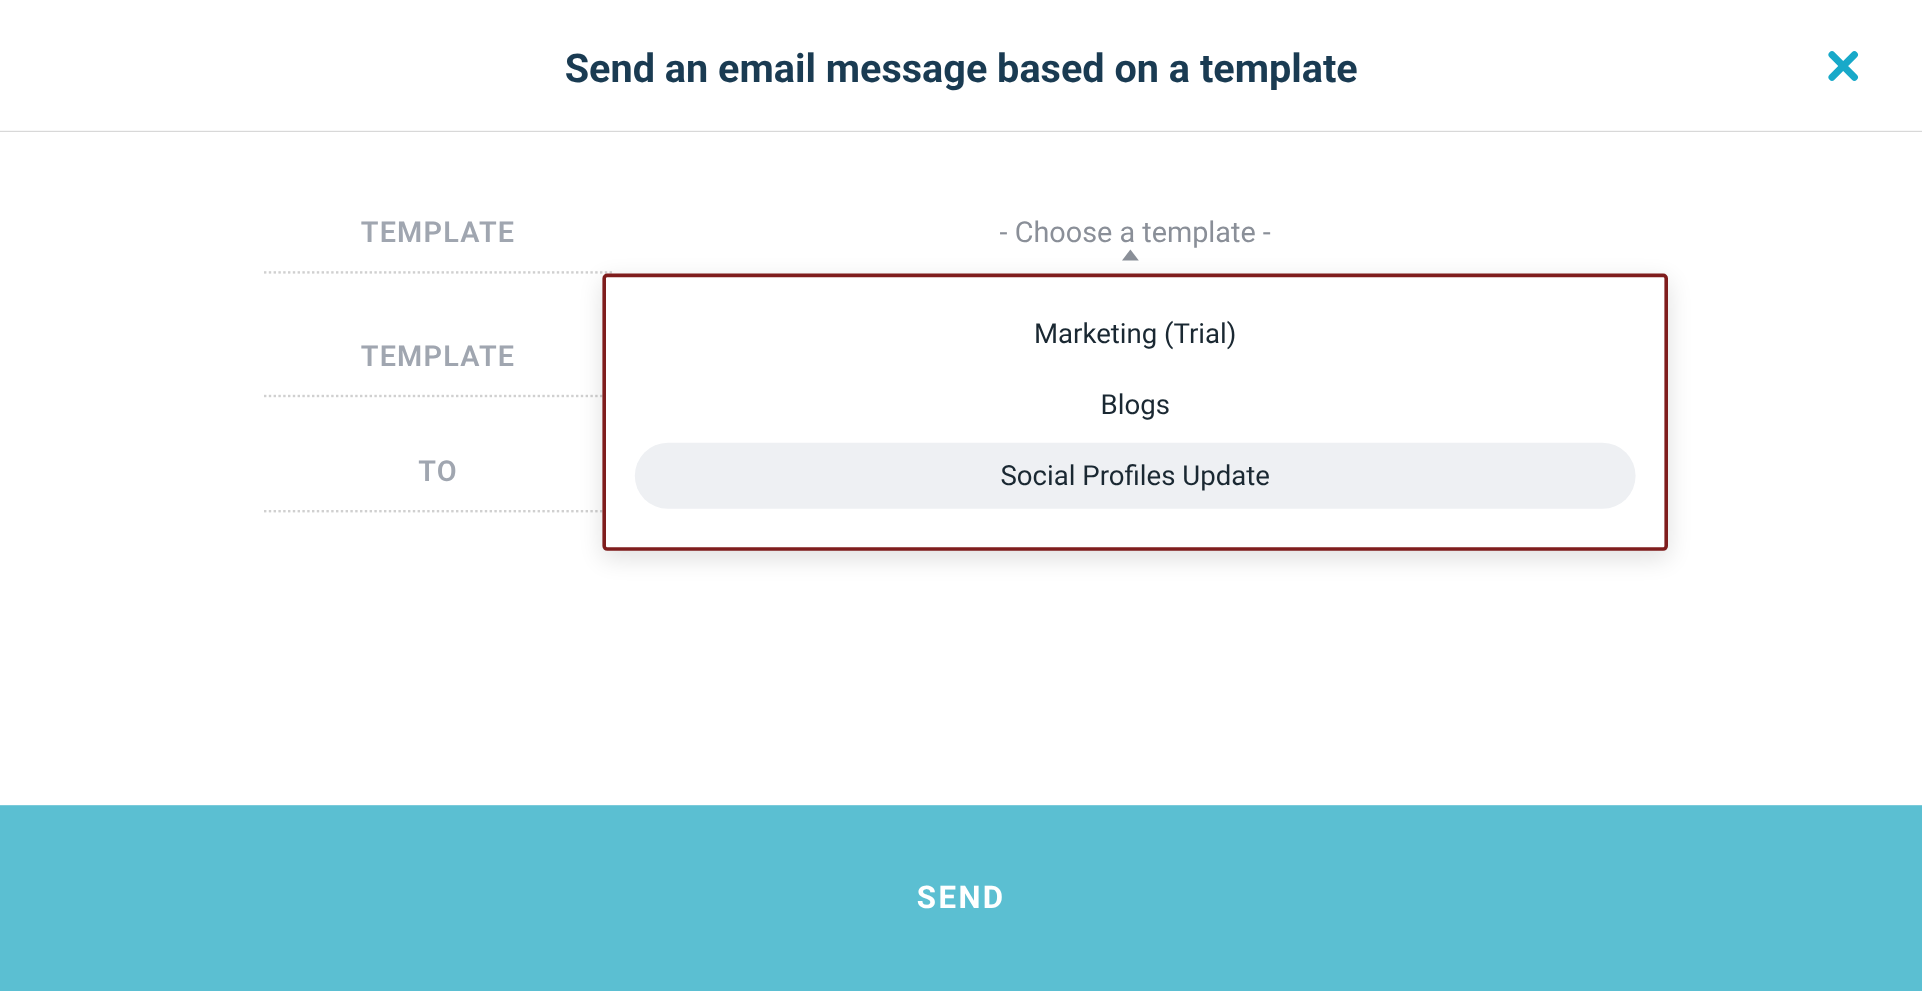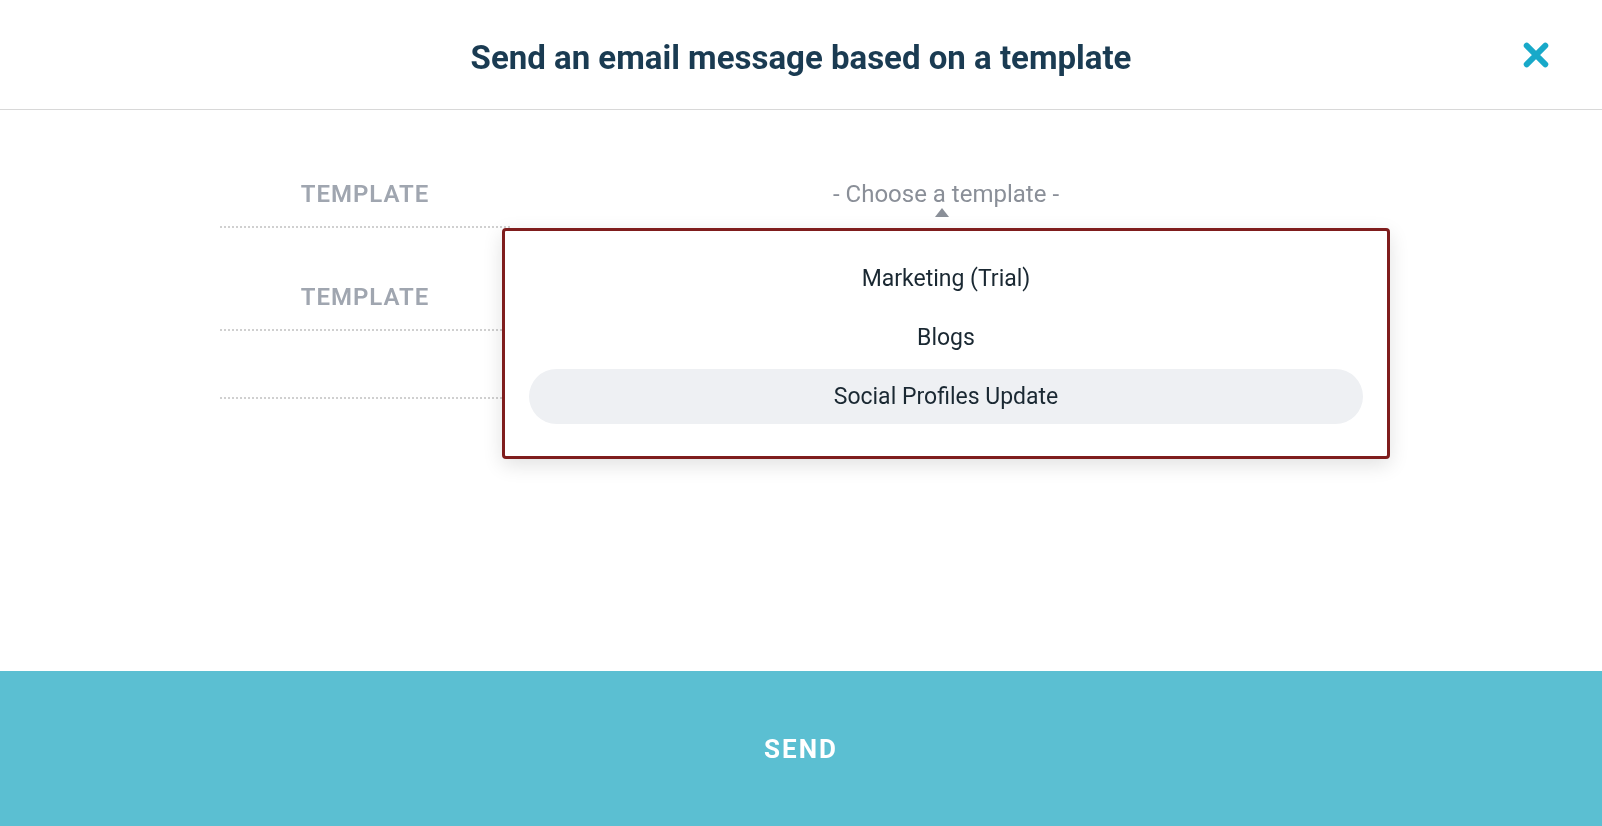--- a/index.html
+++ b/index.html
@@ -162,20 +162,21 @@
         </div>
       </div>
     </div>
 
     <div class="form-row">
       <div class="form-label">TEMPLATE</div>
       <div class="subject-underline"></div>
     </div>
 
     <div class="form-row">
+      <div class="form-label">TO</div>
       <div class="to-underline"></div>
     </div>
 
   </div>
 
   <div class="modal-footer">
     <span class="send-btn-label">SEND</span>
   </div>
 </div>
 

